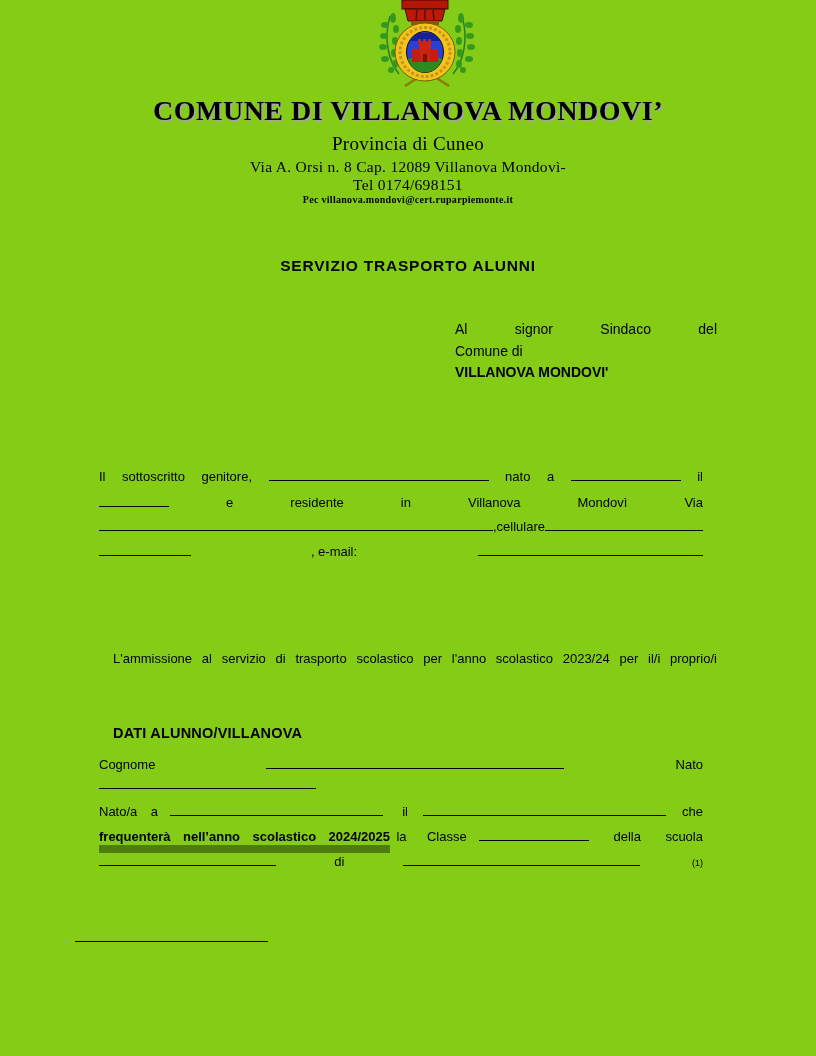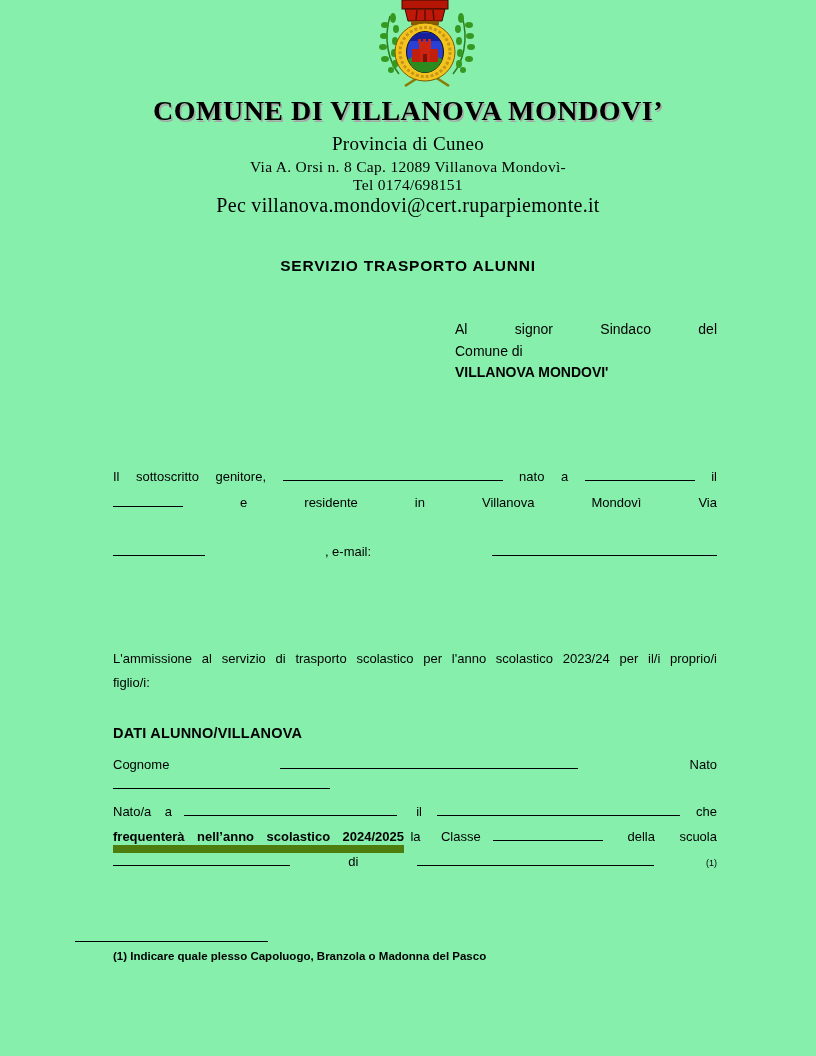--- a/index.html
+++ b/index.html
@@ -1,31 +1,31 @@
 <!DOCTYPE html>
 <html><head>
 <meta charset="utf-8">
 <style>
   html,body{margin:0;padding:0;background:#ffffff;}
-  .page{position:relative;width:816px;height:1056px;background:#86efac;overflow:hidden;
+  .page{position:relative;width:816px;height:1056px;background:#84cc16;overflow:hidden;
         font-family:"Liberation Sans",sans-serif;color:#000;}
   .abs{position:absolute;}
   .ctr{left:0;width:816px;text-align:center;}
   .serif{font-family:"Liberation Serif",serif;}
   .title{top:95px;font-size:28px;font-weight:bold;letter-spacing:.5px;
          text-shadow:1.5px 1.5px 0 #a6a6a6;}
   .prov{top:133px;font-size:19px;letter-spacing:.3px;}
   .addr{top:158px;font-size:15.5px;letter-spacing:.3px;}
   .tel{top:176px;font-size:15.5px;letter-spacing:.3px;}
-  .pec{top:194px;font-size:20px;letter-spacing:.3px;}
+  .pec{top:194px;font-size:10px;letter-spacing:.3px;font-weight:bold;}
   .svc{top:257px;font-size:15.5px;font-weight:bold;letter-spacing:.8px;}
   .recip{left:455px;width:262px;top:319px;font-size:14px;line-height:21.5px;}
   .jlast{text-align:justify;text-align-last:justify;}
   .subj{left:113px;top:434px;font-size:14px;font-weight:bold;}
-  .row{position:absolute;left:113px;width:604px;display:flex;
+  .row{position:absolute;left:99px;width:604px;display:flex;
        justify-content:space-between;align-items:baseline;
        font-size:13px;line-height:16px;}
   .rl{justify-content:space-between;}
   .bl{display:inline-block;height:12px;border-bottom:1px solid #000;flex:none;}
   .chiede{top:596px;font-size:14px;font-weight:bold;letter-spacing:.5px;}
   .par{position:absolute;left:113px;width:604px;font-size:13px;line-height:16px;}
   .dati{left:113px;top:725px;font-size:14.5px;font-weight:bold;letter-spacing:.2px;}
   .freq{display:inline-block;width:291px;font-weight:bold;border-bottom:8px solid #4d7c0f;
         text-align:justify;text-align-last:justify;}
   .sup{font-size:9px;vertical-align:6px;}
@@ -125,29 +125,33 @@
   </div>
   <div class="row" style="top:494px">
     <span class="bl" style="width:70px"></span>
     <span>e</span>
     <span>residente</span>
     <span>in</span>
     <span>Villanova</span>
     <span>Mondovì</span>
     <span>Via</span>
   </div>
+  <div class="row" style="top:518px">
+    <span class="bl" style="flex:1 1 auto"></span>
+    <span>,cellulare</span>
+    <span class="bl" style="width:158px"></span>
+  </div>
   <div class="row rl" style="top:543px">
     <span class="bl" style="width:92px"></span>
     <span style="margin:0 5px 0 4px">, e-mail:</span>
     <span class="bl" style="width:225px"></span>
   </div>
 
 
   <div class="par jlast" style="top:651px">L'ammissione al servizio di trasporto scolastico per l'anno scolastico 2023/24 per il/i proprio/i</div>
-  <div class="par" style="top:675px">figlio/i:</div>
 
   <div class="abs dati">DATI ALUNNO/VILLANOVA</div>
 
   <div class="row" style="top:756px">
     <span>Cognome</span>
     <span class="bl" style="width:298px"></span>
     <span>Nato</span>
   </div>
   <div class="row rl" style="top:776px">
     <span class="bl" style="width:217px"></span>
@@ -169,15 +173,14 @@
     <span style="margin-left:20px">scuola</span>
   </div>
   <div class="row rl" style="top:853px">
     <span class="bl" style="width:177px"></span>
     <span style="margin:0 6px">di</span>
     <span class="bl" style="width:237px"></span>
     <span class="sup">(1)</span>
   </div>
 
   <div class="abs fnline"></div>
-  <div class="abs fntext">(1)  Indicare quale plesso Capoluogo, Branzola o Madonna del Pasco</div>
 
 </div>
 
 </body></html>

